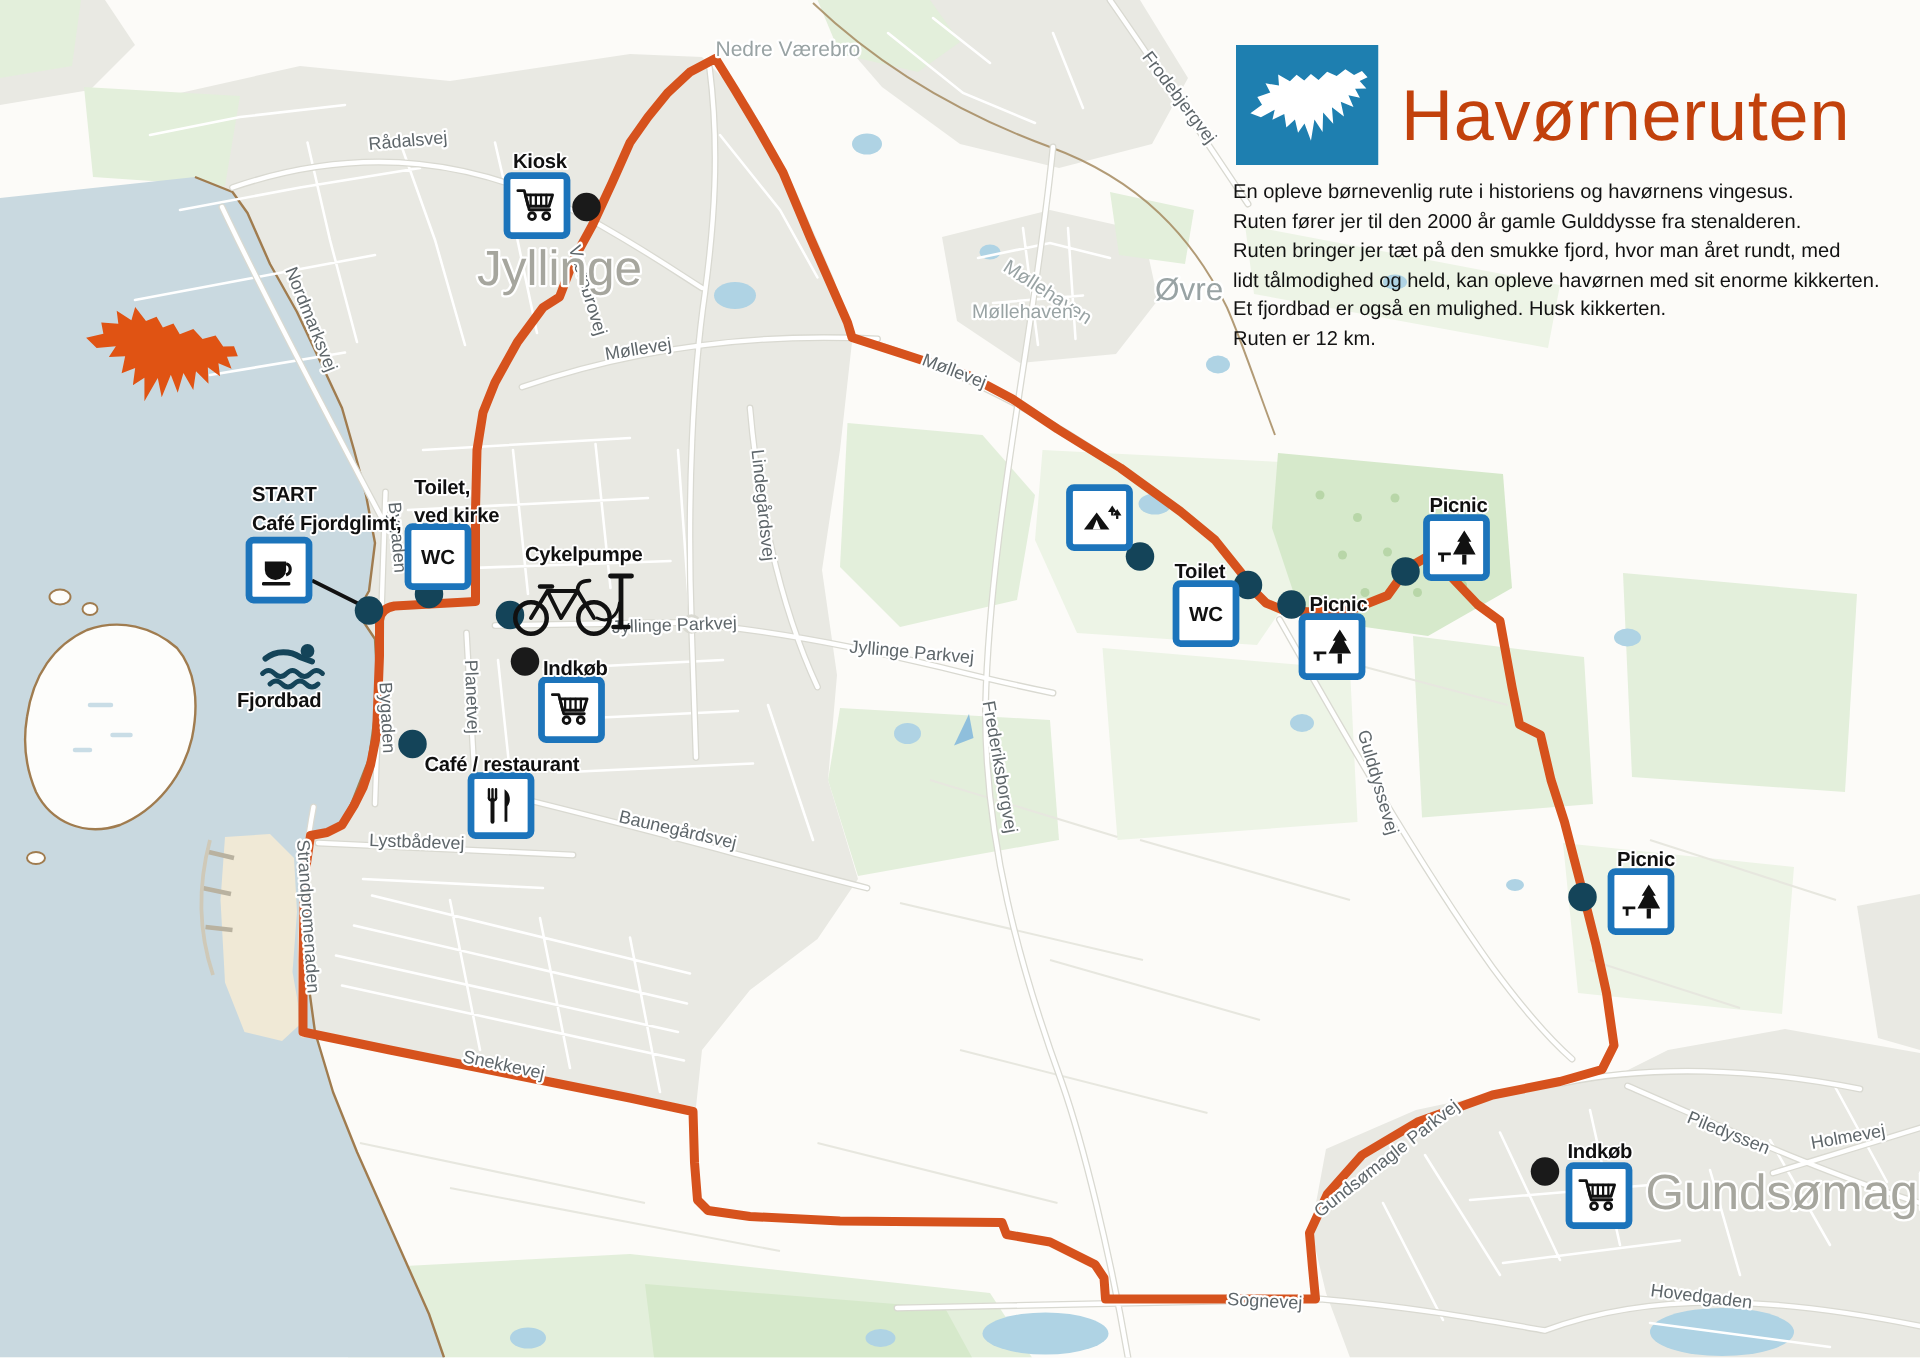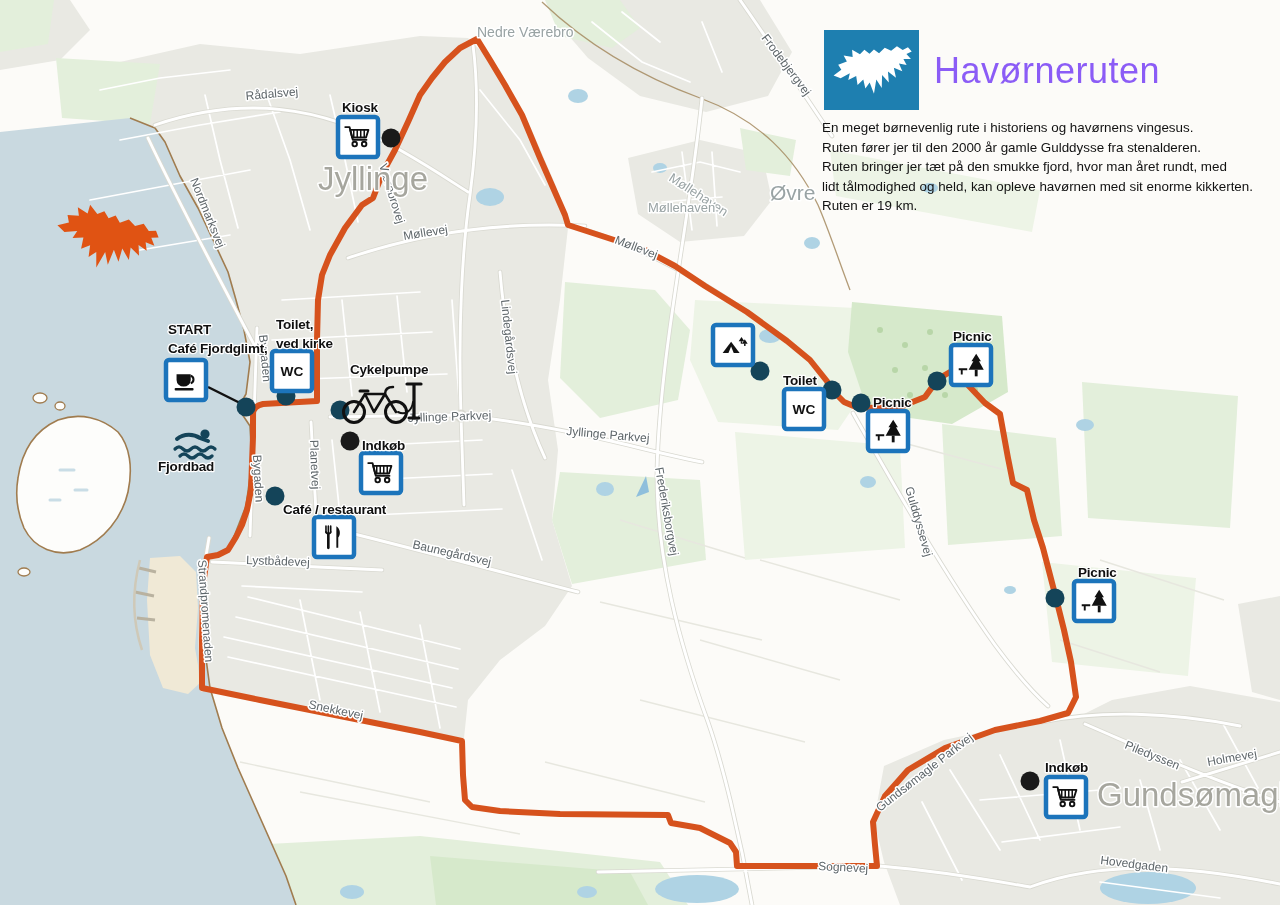--- a/index.html
+++ b/index.html
@@ -17,22 +17,22 @@
   .route{fill:none;stroke:#D6521D;stroke-width:6;stroke-linejoin:round;stroke-linecap:round;}
   
   .road-label{font-size:12px;fill:#5E666A;stroke:#fff;stroke-width:3px;
               paint-order:stroke;stroke-linejoin:round;}
   .place-label{stroke:#fff;stroke-width:3px;paint-order:stroke;stroke-linejoin:round;}
   .poi-label{font-size:13.5px;font-weight:700;fill:#101010;letter-spacing:-0.2px;
              stroke:#fff;stroke-width:2.5px;paint-order:stroke;stroke-linejoin:round;}
   
   #header{position:absolute;left:818px;top:24px;width:462px;z-index:5;}
   #logo{position:absolute;left:6px;top:6px;width:95px;height:80px;}
-  #title{position:absolute;left:116px;top:26px;font-size:36px;letter-spacing:.5px;
-         color:#8b5cf6;white-space:nowrap;}
+  #title{position:absolute;left:116px;top:26px;font-size:48px;letter-spacing:.5px;
+         color:#c2410c;white-space:nowrap;}
   #desc{position:absolute;left:4px;top:94px;font-size:13.4px;line-height:19.5px;
         color:#121212;white-space:nowrap;}
 </style>
 </head>
 <body>
 
 <div id="mapwrap">
 <svg id="mapsvg" width="1280" height="905" viewBox="0 0 1280 905" xmlns="http://www.w3.org/2000/svg">
   <defs>
     <path id="eagle-shape" d="M2 26 L14 21 L10 15 L23 13 L19 6 L32 9 L32 1 L43 7 L50 3 L57 8 L64 4 L71 9 L80 4 L89 8 L98 4 L106 9 L114 7 L119 12 L111 14 L117 20 L106 19 L110 26 L99 23 L103 32 L91 27 L93 38 L82 30 L82 42 L73 33 L71 47 L64 37 L59 52 L54 39 L47 45 L45 35 L36 40 L35 30 L23 33 L26 26 L12 30 Z"></path>
@@ -305,19 +305,20 @@
 
 <div id="header">
   <svg id="logo" viewBox="0 0 95 80">
     <rect x="0" y="0" width="95" height="80" fill="#1E7FB0"></rect>
     <g transform="translate(8,16) scale(0.68,0.92) rotate(-6 60 26)">
       <use href="#eagle-shape" fill="#ffffff"></use>
     </g>
   </svg>
   <div id="title">Havørneruten</div>
   <div id="desc">
-    <div>En meget børnevenlig rute i historiens og havørnens vingesus.</div>
+    <div>En opleve børnevenlig rute i historiens og havørnens vingesus.</div>
     <div>Ruten fører jer til den 2000 år gamle Gulddysse fra stenalderen.</div>
     <div>Ruten bringer jer tæt på den smukke fjord, hvor man året rundt, med</div>
     <div>lidt tålmodighed og held, kan opleve havørnen med sit enorme kikkerten.</div>
-    <div>Ruten er 19 km.</div>
+    <div>Et fjordbad er også en mulighed. Husk kikkerten.</div>
+    <div>Ruten er 12 km.</div>
   </div>
 </div>
 
 </body></html>

